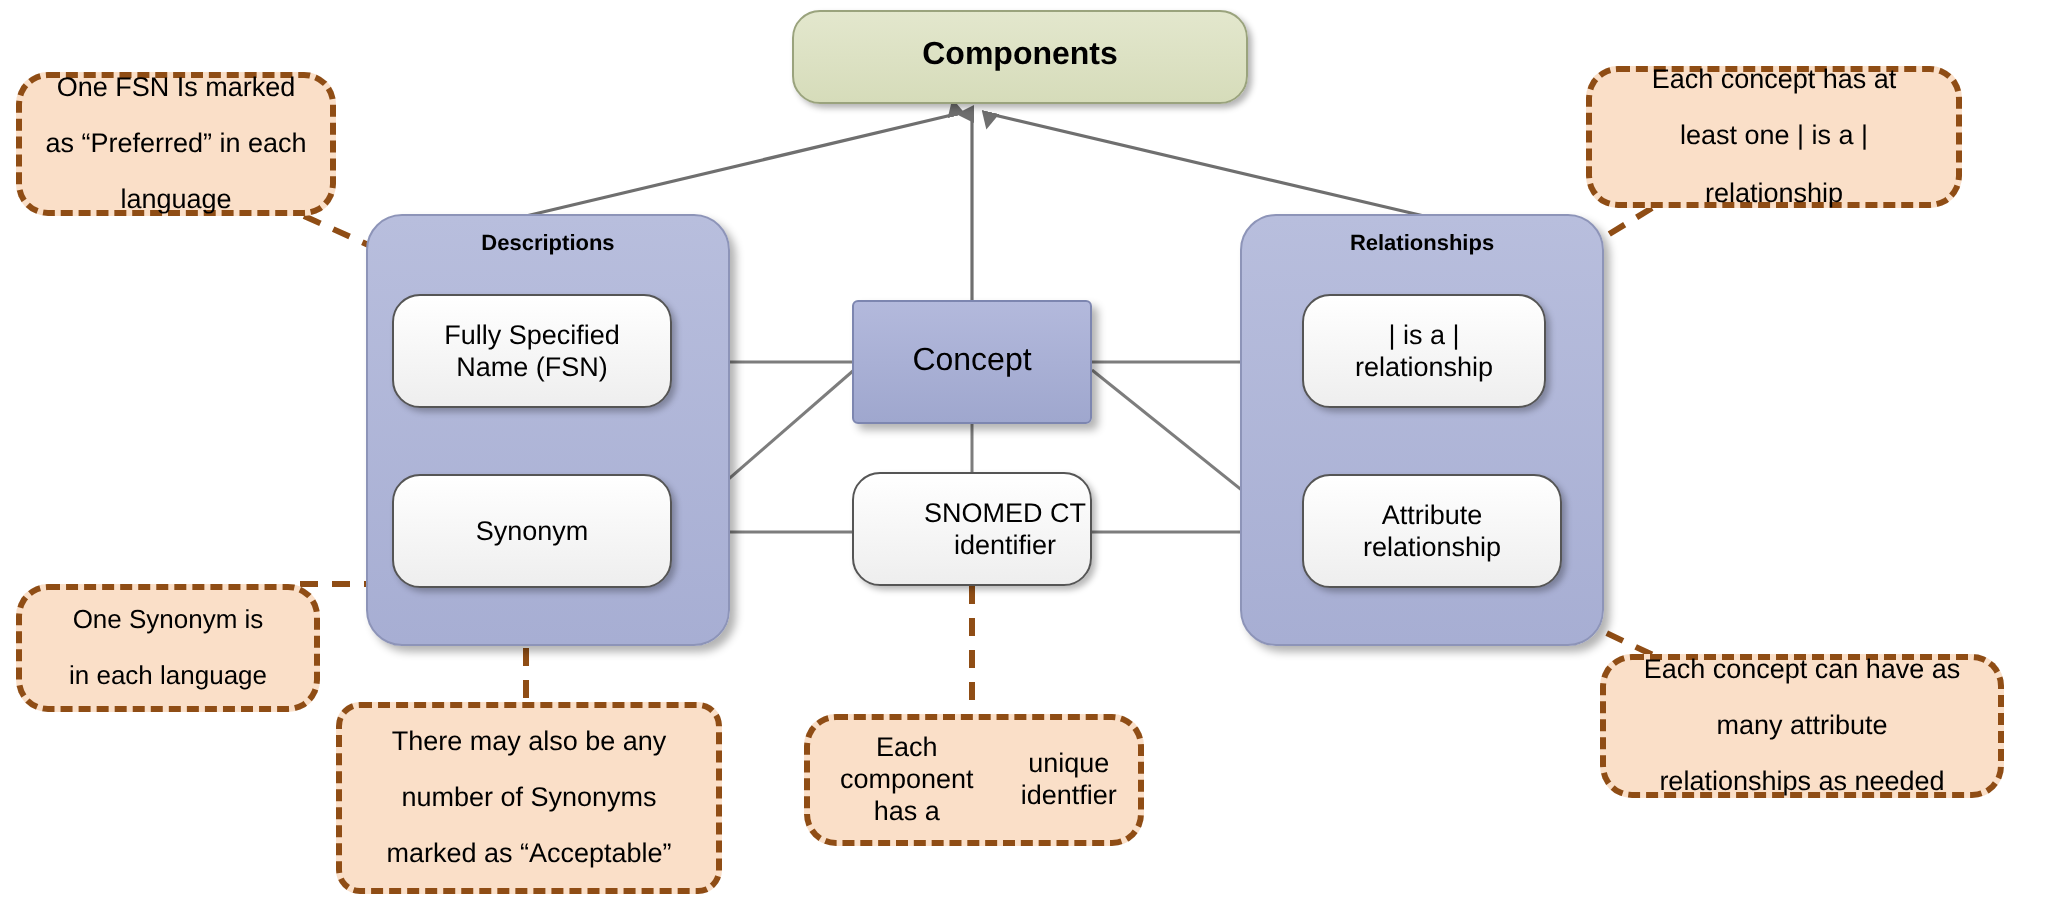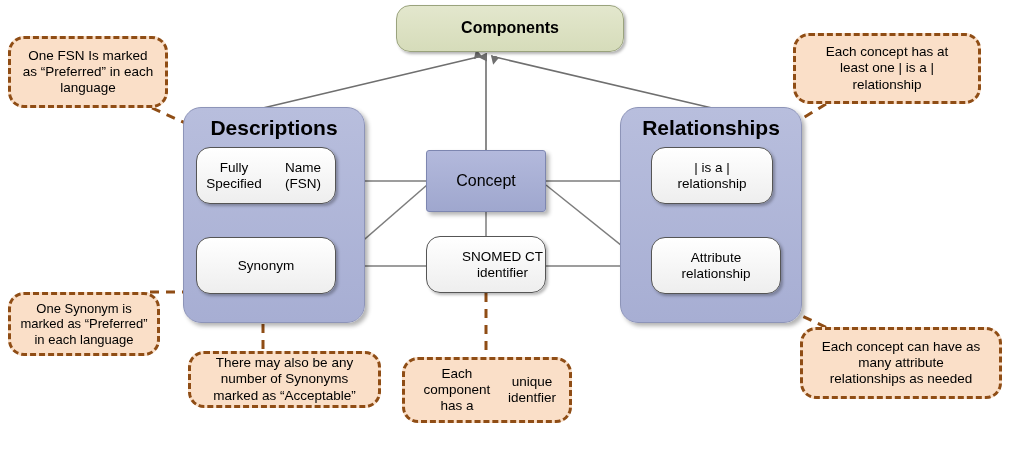--- a/index.html
+++ b/index.html
@@ -51,21 +51,21 @@
     border: 1px solid #8d94b8;
     border-radius: 18px;
     box-shadow: 3px 3px 4px rgba(0,0,0,0.30);
   }
   .group-title {
     position: absolute;
     left: 0; right: 0;
     top: 8px;
     text-align: center;
     font-weight: bold;
-    font-size: 21px;
+    font-size: 11px;
     color: #000;
   }
 
   
   .n-white {
     background: linear-gradient(180deg, #ffffff 0%, #eeeeee 100%);
     border: 1px solid #555;
     border-radius: 14px;
     font-size: 13.5px;
     box-shadow: 2px 2px 3px rgba(0,0,0,0.28);
@@ -89,20 +89,21 @@
     border: 3px dashed #8f4d15;
     border-radius: 16px;
     display: flex;
     align-items: center;
     justify-content: center;
     text-align: center;
     font-size: 13.5px;
     line-height: 1.2;
     color: #000;
     padding: 4px 7px;
+    gap: 12px;
   }
   .callout.small { font-size: 13px; }
 </style>
 </head>
 <body>
 
 <div id="canvas">
 
   <svg id="wires" viewBox="0 0 1028 453" width="1028" height="453">
     <defs>
@@ -137,21 +138,21 @@
     </g>
   </svg>
 
   <div class="node n-components" style="left:372px; top:5px; width:228px; height:47px;margin-left:24px;">
     <span>Components</span>
   </div>
 
   <div class="group" style="left:183px; top:107px; width:182px; height:216px;">
     <div class="group-title">Descriptions</div>
   </div>
-  <div class="node n-white" style="left:196px; top:147px; width:140px; height:57px; ">
+  <div class="node n-white" style="left:196px; top:147px; width:140px; height:57px; flex-direction:column;">
     <span>Fully Specified</span>
     <span>Name (FSN)</span>
   </div>
   <div class="node n-white" style="left:196px; top:237px; width:140px; height:57px;">
     <span>Synonym</span>
   </div>
 
   <div class="group" style="left:620px; top:107px; width:182px; height:216px;">
     <div class="group-title">Relationships</div>
   </div>
@@ -180,25 +181,24 @@
   </div>
 
   <div class="callout" style="left:793px; top:33px; width:188px; height:71px; flex-direction:column;">
     <span>Each concept has at</span>
     <span>least one | is a |</span>
     <span>relationship</span>
   </div>
 
   <div class="callout small" style="left:8px; top:292px; width:152px; height:64px; flex-direction:column;">
     <span>One Synonym is</span>
-    <span>marked as “Preferred”</span>
     <span>in each language</span>
   </div>
 
-  <div class="callout" style="left:188px; top:351px; width:193px; height:57px; flex-direction:column;">
+  <div class="callout" style="left:168px; top:351px; width:193px; height:96px; flex-direction:column;border-radius:12px;">
     <span>There may also be any</span>
     <span>number of Synonyms</span>
     <span>marked as “Acceptable”</span>
   </div>
 
   <div class="callout" style="left:402px; top:357px; width:170px; height:66px; flex-direction:row;">
     <span>Each component has a</span>
     <span>unique identfier</span>
   </div>
 

